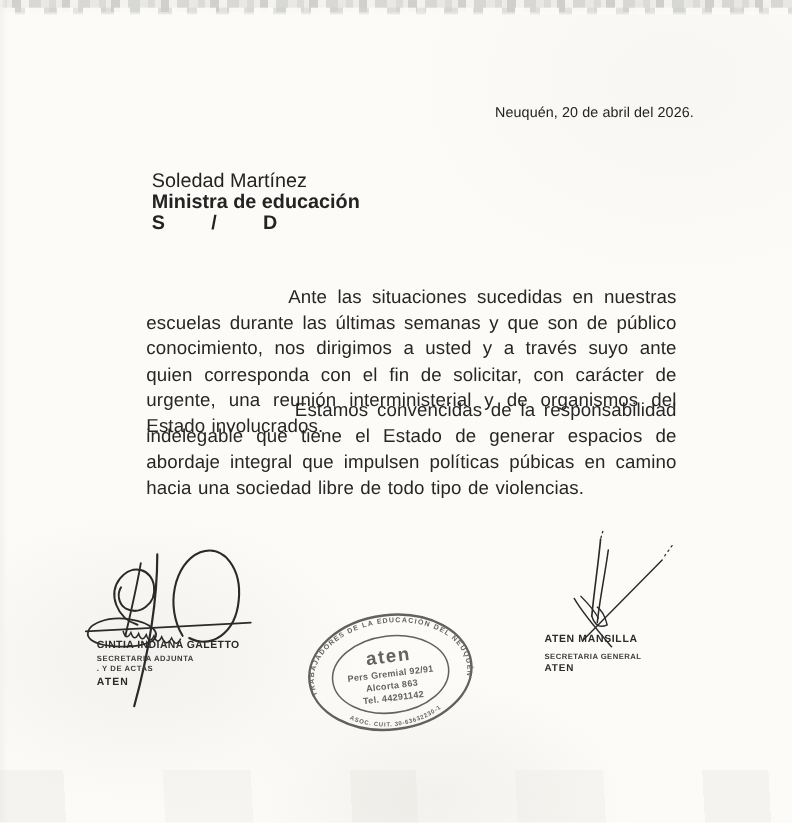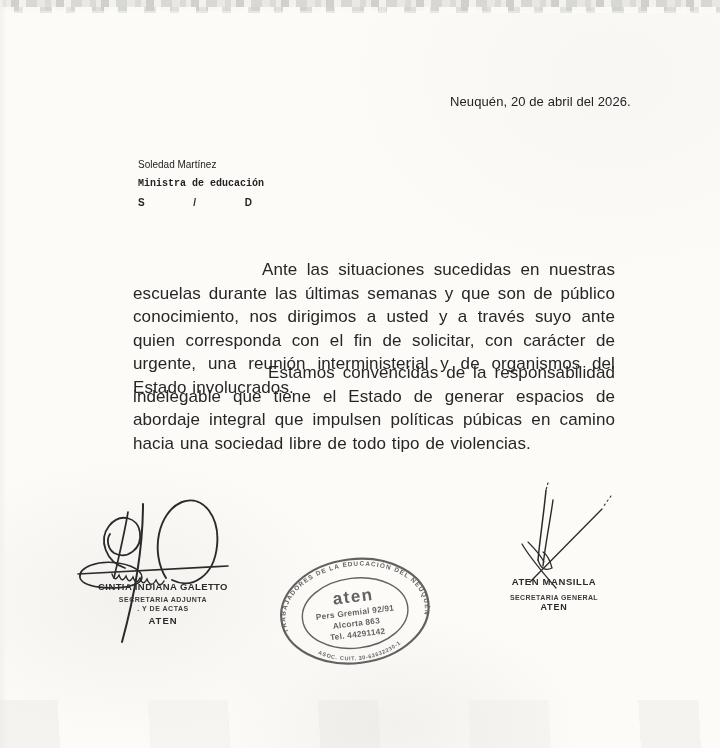--- a/index.html
+++ b/index.html
@@ -31,34 +31,34 @@
     background:repeating-linear-gradient(90deg,rgba(252,251,248,.9) 0 14px,rgba(214,214,210,.5) 14px 23px,rgba(252,251,248,.95) 23px 40px,rgba(206,206,202,.45) 40px 52px);
   }
   .edge-left{position:absolute;left:0;top:0;width:7px;height:748px;background:linear-gradient(90deg,#f3f2ef,rgba(252,251,248,0));}
   .bottom-mottle{
     position:absolute;left:0;top:700px;width:720px;height:48px;
     background:repeating-linear-gradient(87deg,rgba(230,228,223,.35) 0 60px,rgba(252,251,248,0) 60px 150px,rgba(233,231,226,.3) 150px 230px,rgba(252,251,248,0) 230px 320px);
   }
 
   .txt{color:#232323;}
   .date{position:absolute;left:430px;top:94px;font-size:13px;letter-spacing:.1px;margin-left:20px;}
-  .recipient{position:absolute;left:138px;top:155px;font-size:10px;line-height:19px;}
-  .recipient .bold{font-weight:700;font-family:Liberation Mono, monospace;}
+  .recipient{position:absolute;left:138px;top:155px;font-size:18px;line-height:19px;}
+  .recipient .bold{font-weight:700;}
   .sd-line{display:flex;justify-content:space-between;width:114px;font-weight:700;}
 
   .para{
     position:absolute;left:133px;width:482px;
     font-size:17px;line-height:23.6px;text-align:justify;
     color:#262626;letter-spacing:.1px;word-spacing:1px;
   }
   .para-1{top:241px;text-indent:129px;}
   .para-2{top:344px;text-indent:135px;}
   .closing{position:absolute;left:275px;top:454px;font-size:13.5px;color:#262626;}
 
-  .sig-block{position:absolute;text-align:center;color:#2b2b2b;}
+  .sig-block{position:absolute;color:#2b2b2b;}
   .sig-left-text{left:88px;top:581px;width:150px;}
   .sig-left-text .name{font-size:9.5px;font-weight:700;letter-spacing:.4px;white-space:nowrap;}
   .sig-left-text .role{font-size:7px;letter-spacing:.5px;font-weight:600;line-height:9px;margin-top:3px;color:#3c3c3c;}
   .sig-left-text .role2{font-size:7px;letter-spacing:.5px;font-weight:600;line-height:9px;color:#3c3c3c;}
   .sig-left-text .org{font-size:9.5px;font-weight:700;letter-spacing:1px;margin-top:2px;}
 
   .sig-right-text{left:495px;top:576px;width:118px;}
   .sig-right-text .name{font-size:9.5px;font-weight:700;letter-spacing:.6px;white-space:nowrap;}
   .sig-right-text .role{font-size:7px;letter-spacing:.4px;font-weight:600;margin-top:7px;color:#3c3c3c;}
   .sig-right-text .org{font-size:9px;font-weight:700;letter-spacing:.8px;margin-top:1px;}

